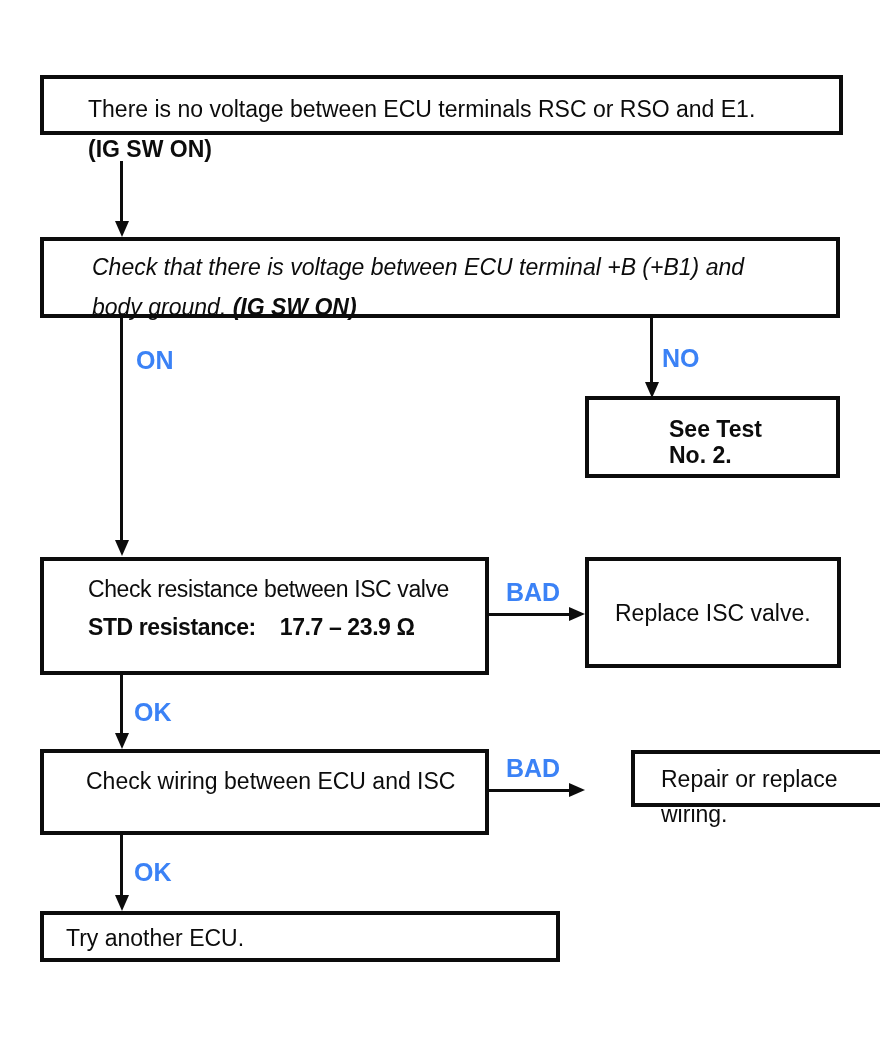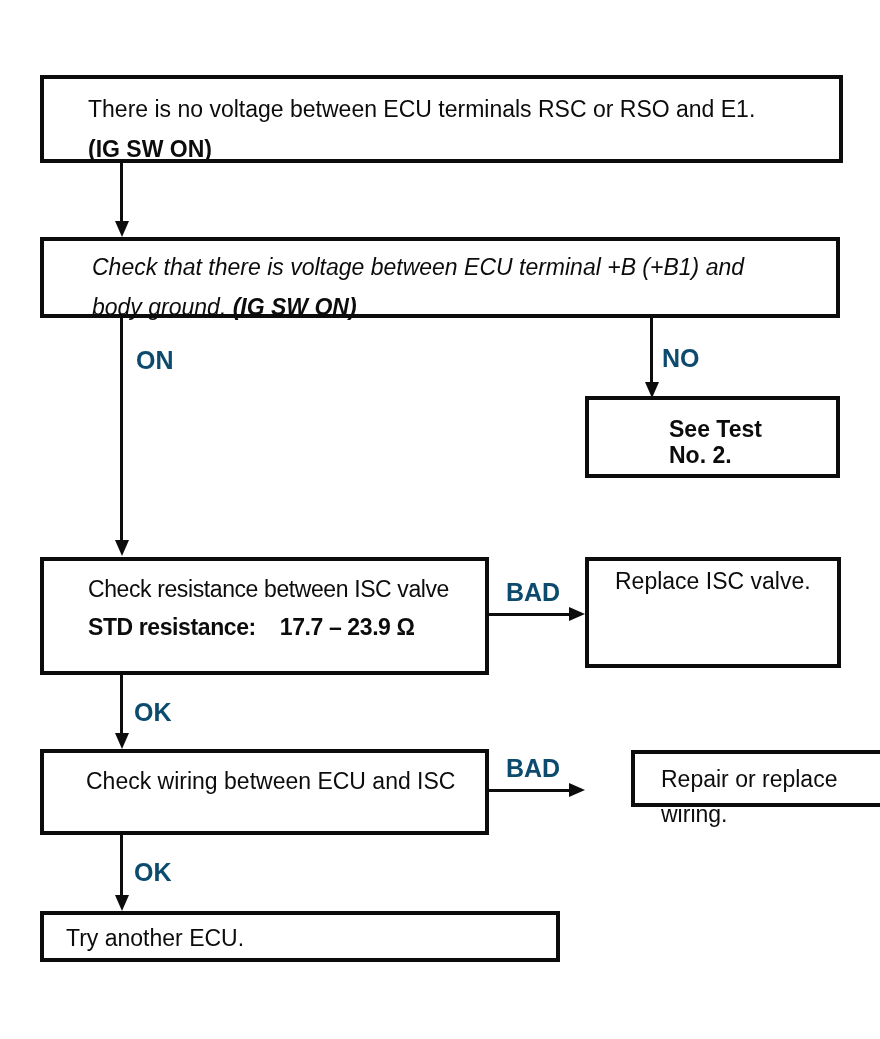--- a/index.html
+++ b/index.html
@@ -52,31 +52,31 @@
     width: 0;
     height: 0;
     border-top: 7px solid transparent;
     border-bottom: 7px solid transparent;
     border-left: 16px solid #0c0c0c;
   }
   .branch-label {
     position: absolute;
     font-size: 25px;
     font-weight: 700;
-    color: #0c4a6e;
+    color: #3b82f6;
     white-space: pre;
   }
   .tight { letter-spacing: -0.4px; }
 </style>
 </head>
 <body>
 
 <div class="stage">
 
-  <div class="node" style="left:40px; top:75px; width:803px; height:88px; padding:10px 16px 0 44px;">
+  <div class="node" style="left:40px; top:75px; width:803px; height:60px; padding:10px 16px 0 44px;">
     <div class="tline">There is no voltage between ECU terminals RSC or RSO and E1.</div>
     <div class="tline bold">(IG SW ON)</div>
   </div>
 
   <div class="vline" style="left:120px; top:161px; height:62px;"></div>
   <div class="arrow-down" style="left:115px; top:221px;"></div>
 
   <div class="node" style="left:40px; top:237px; width:800px; height:81px; padding:6px 14px 0 48px;font-style:italic;">
     <div class="tline">Check that there is voltage between ECU terminal +B (+B1) and</div>
     <div class="tline"><span>body ground. </span><span class="bold">(IG SW ON)</span></div>
@@ -97,21 +97,21 @@
 
   <div class="node" style="left:40px; top:557px; width:449px; height:118px; padding:9px 2px 0 44px;">
     <div class="tline tight" style="line-height:38px;">Check resistance between ISC valve</div>
     <div class="tline tight bold" style="line-height:38px;">STD resistance:    17.7 – 23.9 Ω</div>
   </div>
 
   <div class="hline" style="left:489px; top:613px; width:82px;"></div>
   <div class="arrow-right" style="left:569px; top:607px;"></div>
   <div class="branch-label" style="left:506px; top:578px;">BAD</div>
 
-  <div class="node" style="left:585px; top:557px; width:256px; height:111px; display:flex; padding-left:26px;">
+  <div class="node" style="left:585px; top:557px; width:256px; height:111px; display:flex; align-items:center; padding-left:26px;">
     <div class="tline">Replace ISC valve.</div>
   </div>
 
   <div class="vline" style="left:120px; top:675px; height:60px;"></div>
   <div class="arrow-down" style="left:115px; top:733px;"></div>
   <div class="branch-label" style="left:134px; top:698px;">OK</div>
 
   <div class="node" style="left:40px; top:749px; width:449px; height:86px; padding:9px 6px 0 42px;">
     <div class="tline" style="line-height:39px;">Check wiring between ECU and ISC</div>
   </div>

